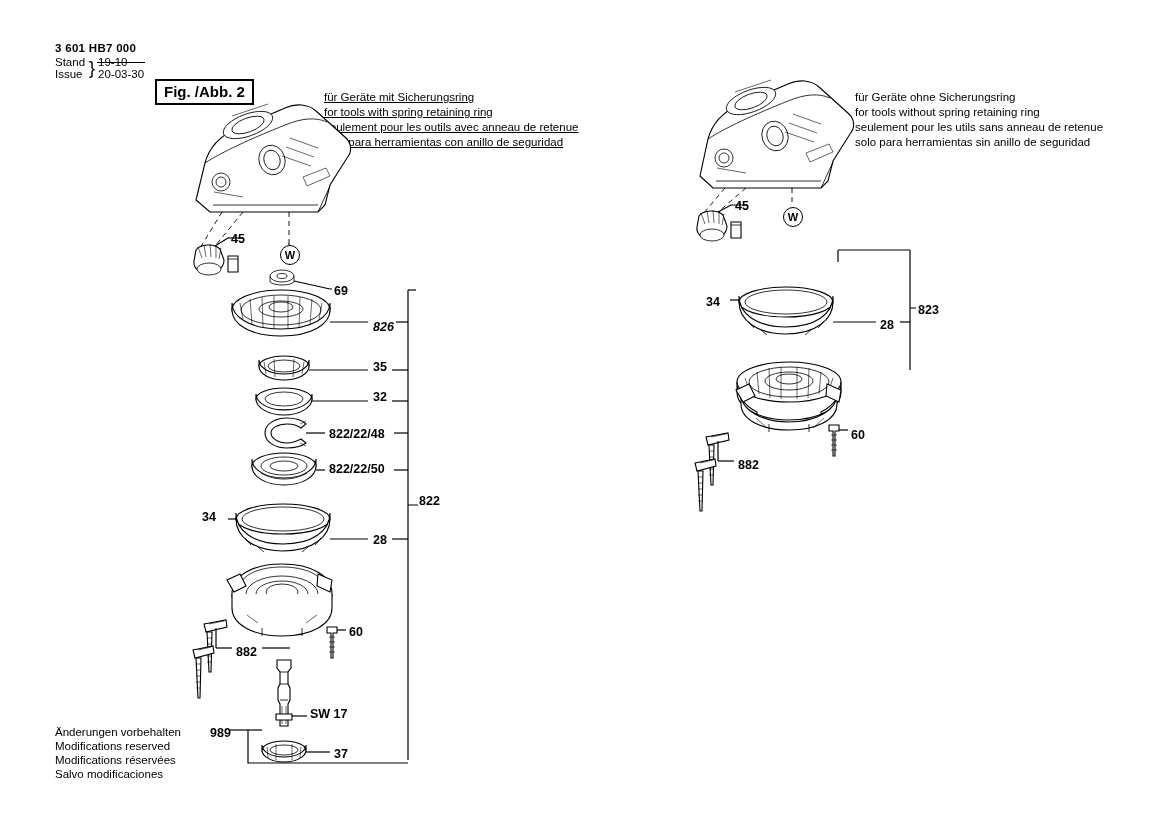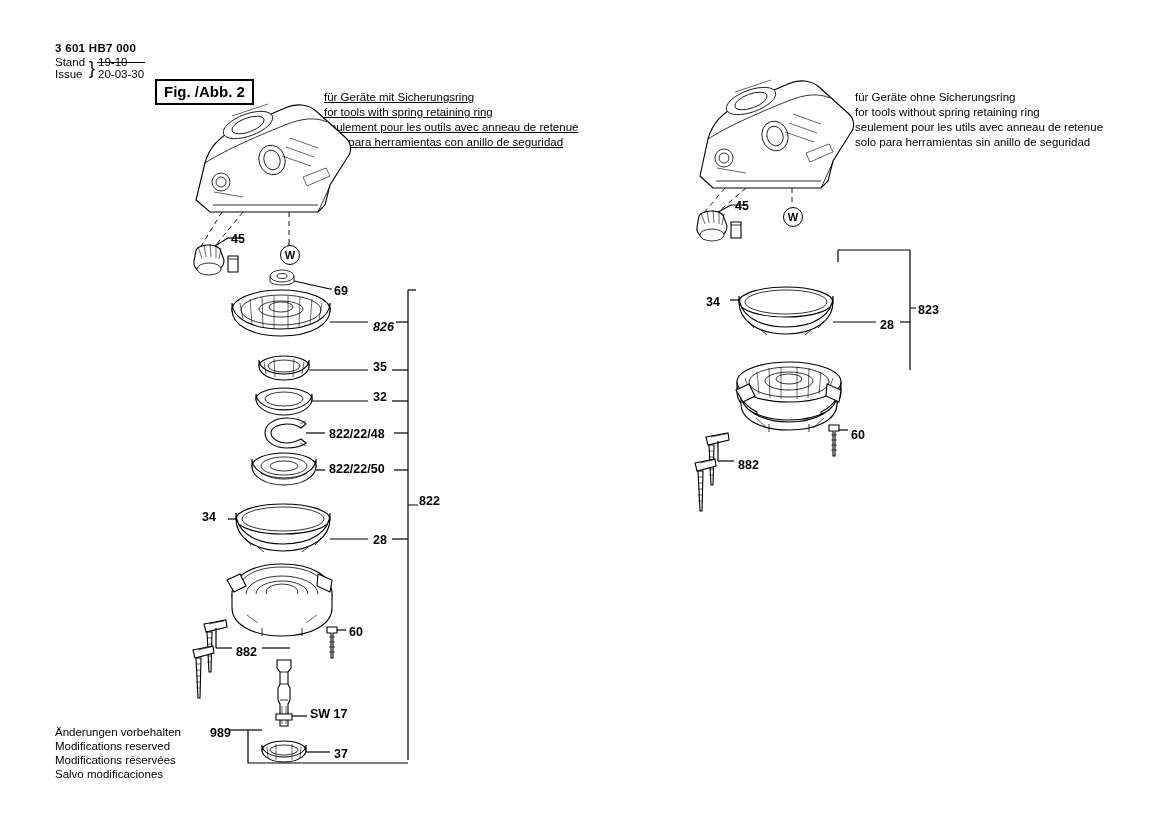--- a/index.html
+++ b/index.html
@@ -66,21 +66,21 @@
   <div class="abs" id="fig-box">
     <span>Fig. /Abb. 2</span>
   </div>
 
   <div class="abs caption" style="left:324px;top:90px;text-decoration:underline;">für Geräte mit Sicherungsring
 for tools with spring retaining ring
 seulement pour les outils avec anneau de retenue
 solo para herramientas con anillo de seguridad</div>
   <div class="abs caption" style="left:855px;top:90px;">für Geräte ohne Sicherungsring
 for tools without spring retaining ring
-seulement pour les utils avec anneau de retenue
+seulement pour les utils sans anneau de retenue
 solo para herramientas sin anillo de seguridad</div>
 
   <div class="abs" id="footer">Änderungen vorbehalten
 Modifications reserved
 Modifications réservées
 Salvo modificaciones</div>
 
   <div class="abs num" style="left:231px;top:232px;">45</div>
   <div class="abs num" style="left:334px;top:284px;">69</div>
   <div class="abs num" style="left:373px;top:320px;font-style:italic;">826</div>

